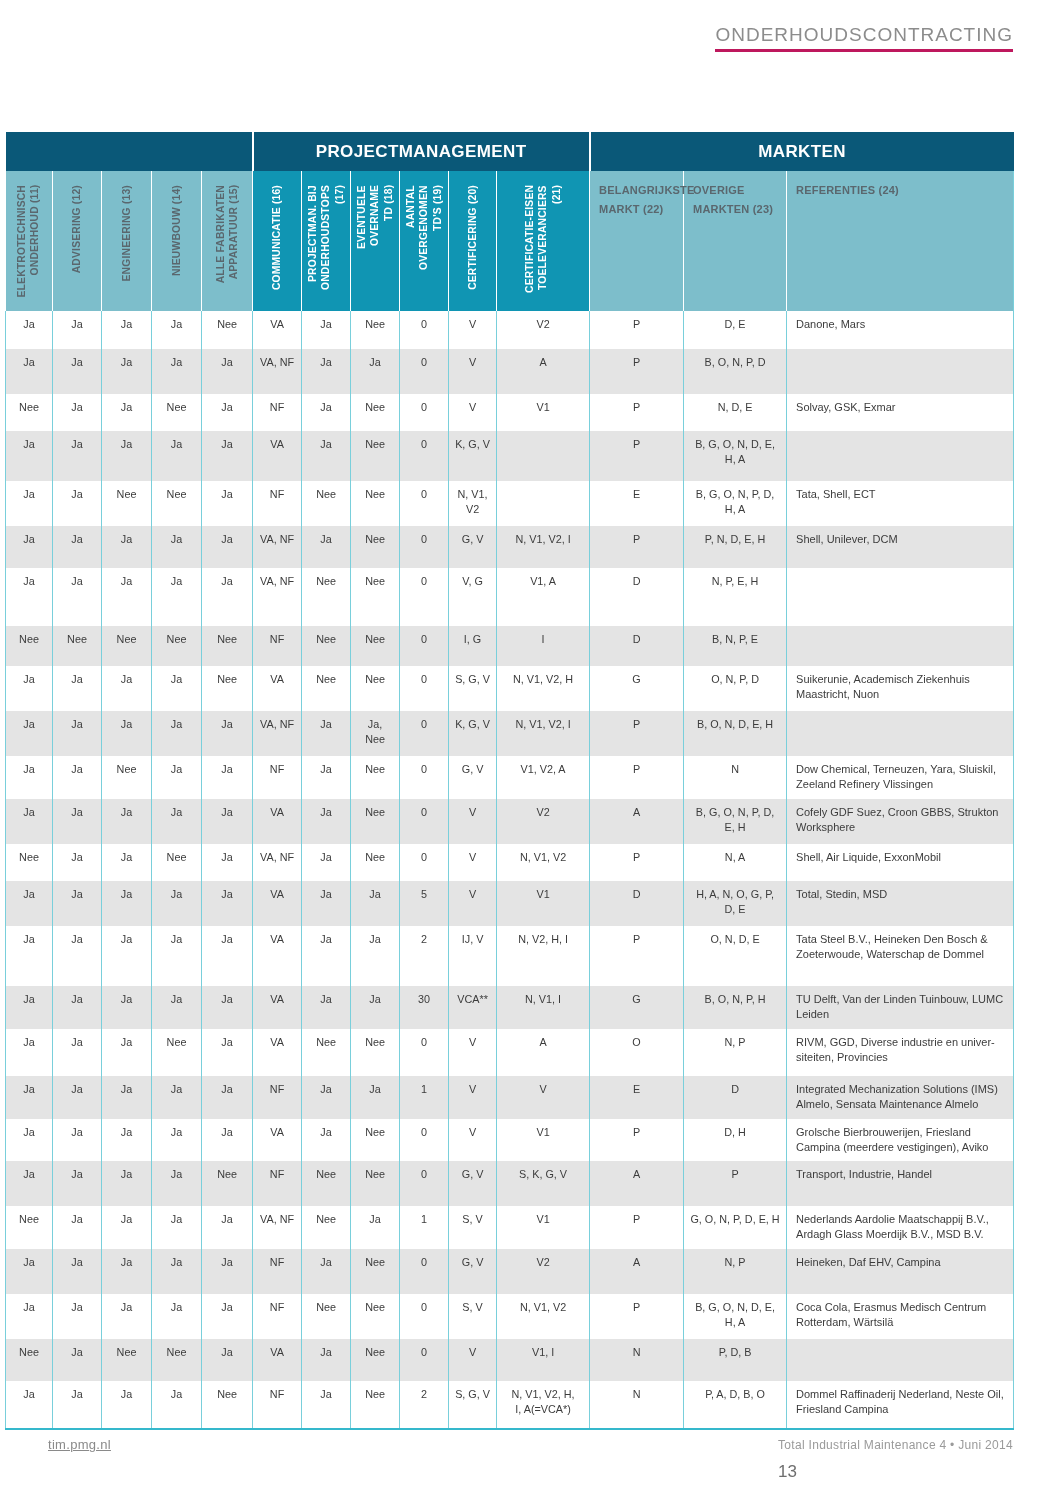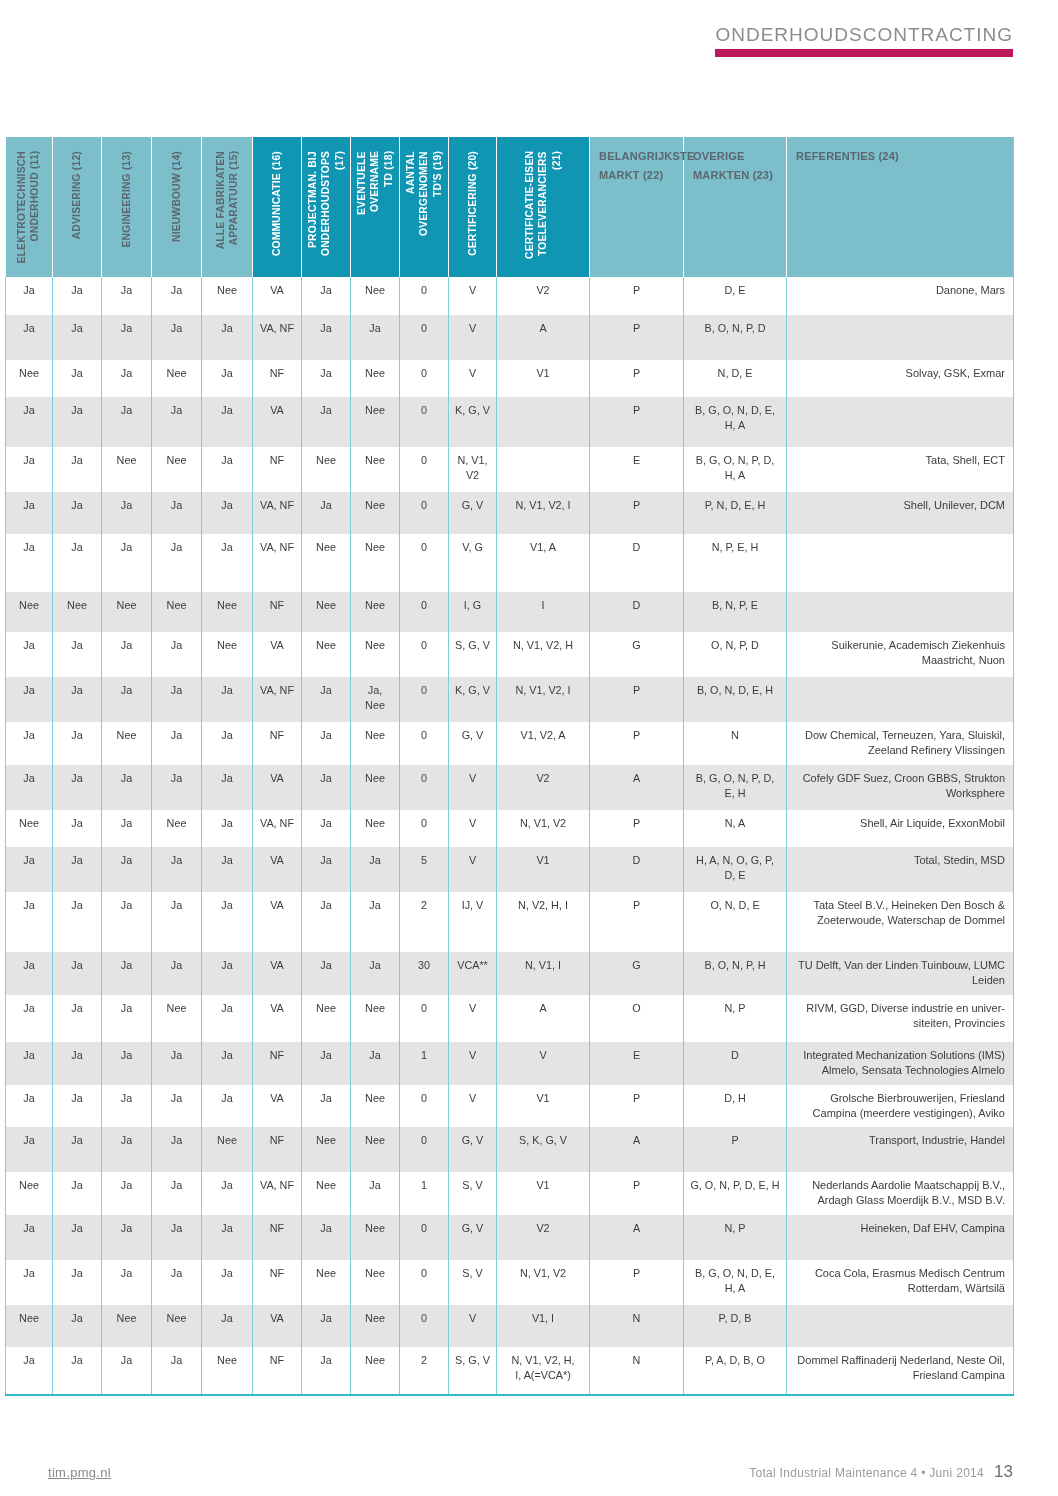--- a/index.html
+++ b/index.html
@@ -22,21 +22,21 @@
   }
   .title-wrap{
     margin:24px 45px 0 5px;
     text-align:right;
   }
   .page-title{
     display:inline-block;
     font-size:19px;
     letter-spacing:1px;
     color:var(--page-gray);
-    border-bottom:8px solid #be185d;
+    border-bottom:3px solid #be185d;
     padding-bottom:3px;
     font-weight:normal;
   }
   table.matrix{
     margin:80px 0 0 5px;
     border-collapse:collapse;
     table-layout:fixed;
     width:1008px;
     color:var(--data-gray);
   }
@@ -98,42 +98,42 @@
     font-size:10.8px;
     line-height:1.4;
     padding:6px 2px 2px 2px;
     white-space:pre-line;
   }
   tbody td:first-child{border-left:1px solid var(--grid);}
   tbody td:last-child{border-right:1px solid var(--grid);}
   tbody tr.even{background:var(--stripe);}
   tbody tr:last-child td{border-bottom:2px solid #35b8cc;}
   tbody td.ref{
-    text-align:right;
+    text-align:left;
     padding-left:9px;
     padding-right:8px;
     font-size:11px;
   }
   
   .footer{
     position:absolute;
     left:48px;right:45px;bottom:14px;
     display:flex;
     justify-content:space-between;
     align-items:baseline;
     color:#8f8f8f;
     gap:28px;
   }
   .footer-site{
     font-size:13px;
     color:#8a8a8a;
     text-decoration:underline;
     letter-spacing:.3px;
   }
-  .footer-right{display:flex;align-items:baseline;gap:10px;}
+  .footer-right{display:flex;align-items:baseline;gap:10px;flex-direction:column;}
   .footer-issue{font-size:12px;letter-spacing:.3px;color:#9a9a9a;}
   .footer-page{font-size:17px;font-weight:normal;color:#6e6e6e;}
 </style>
 </head>
 <body>
 
 <div class="title-wrap">
   <span class="page-title">ONDERHOUDSCONTRACTING</span>
 </div>
 
@@ -149,20 +149,25 @@
       <col style="width:49px">
       <col style="width:49px">
       <col style="width:48px">
       <col style="width:93px">
     <col style="width:94px">
       <col style="width:103px">
       <col style="width:227px">
   </colgroup>
   <thead>
     <tr>
+      <th class="band" colspan="5"></th>
+      <th class="band sep" colspan="6">PROJECTMANAGEMENT</th>
+      <th class="band sep" colspan="3">MARKTEN</th>
+    </tr>
+    <tr>
       <th class="colhead"><span class="vert">ELEKTROTECHNISCH
 ONDERHOUD (11)</span></th>
       <th class="colhead"><span class="vert">ADVISERING (12)</span></th>
       <th class="colhead"><span class="vert">ENGINEERING (13)</span></th>
       <th class="colhead"><span class="vert">NIEUWBOUW (14)</span></th>
       <th class="colhead"><span class="vert">ALLE FABRIKATEN
 APPARATUUR (15)</span></th>
       <th class="colhead teal"><span class="vert">COMMUNICATIE (16)</span></th>
       <th class="colhead teal"><span class="vert">PROJECTMAN. BIJ
 ONDERHOUDSTOPS (17)</span></th>
@@ -467,21 +472,21 @@
         <td>Ja</td>
         <td>Ja</td>
         <td>NF</td>
         <td>Ja</td>
         <td>Ja</td>
         <td>1</td>
         <td>V</td>
         <td>V</td>
         <td>E</td>
         <td>D</td>
-        <td class="ref">Integrated Mechanization Solutions (IMS) Almelo, Sensata Technologies Almelo</td>
+        <td class="ref">Integrated Mechanization Solutions (IMS) Almelo, Sensata Maintenance Almelo</td>
       </tr>
       <tr class="odd" style="height: 42px;">
         <td>Ja</td>
         <td>Ja</td>
         <td>Ja</td>
         <td>Ja</td>
         <td>Ja</td>
         <td>VA</td>
         <td>Ja</td>
         <td>Nee</td>

